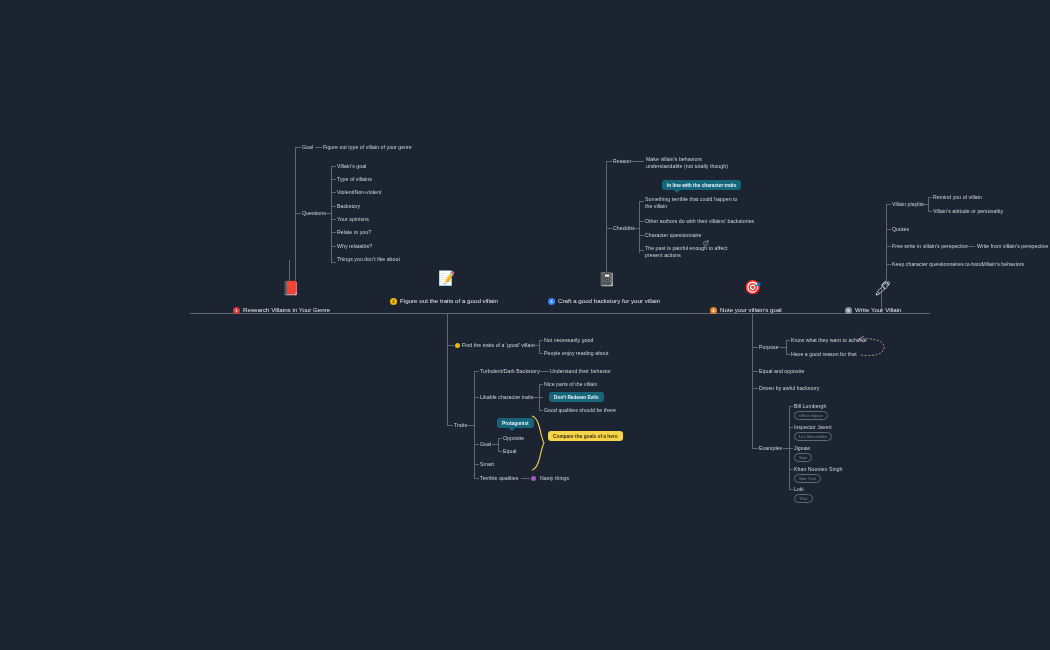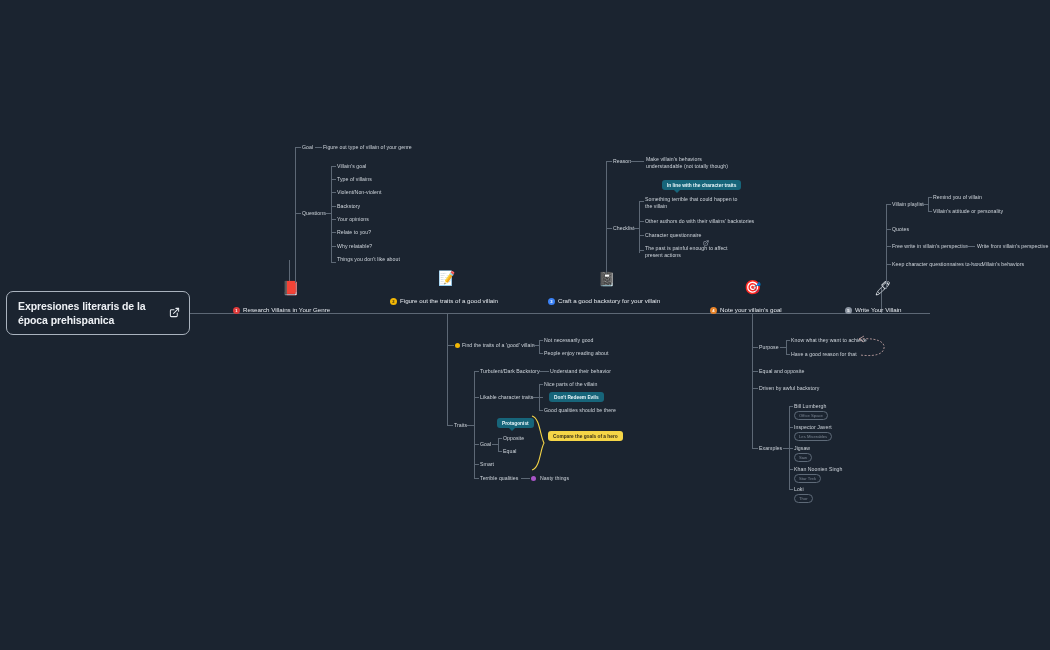--- a/index.html
+++ b/index.html
@@ -43,30 +43,20 @@
   .tag{position:absolute;border:1px solid #5e6a78;border-radius:6px;padding:1px 4px;
     font-size:4.2px;color:#7d8794;background:transparent;white-space:nowrap;}
   .dotico{position:absolute;width:5px;height:5px;border-radius:50%;}
   svg.deco{position:absolute;overflow:visible;}
 </style>
 </head>
 <body>
 
 <div id="canvas">
 
-  <div id="root">
-    <div class="rt">Expresiones literaris de la época prehispanica</div>
-    <span class="ext">
-      <svg width="11" height="11" viewBox="0 0 24 24" fill="none" stroke="#e6eaef" stroke-width="2.2" stroke-linecap="round" stroke-linejoin="round">
-        <path d="M18 13v6a2 2 0 0 1-2 2H5a2 2 0 0 1-2-2V8a2 2 0 0 1 2-2h6"></path>
-        <polyline points="15 3 21 3 21 9"></polyline>
-          <line x1="10" y1="14" x2="21" y2="3"></line>
-      </svg>
-    </span>
-  </div>
 
   <div class="l hl" style="left:190px;top:313px;width:740px;"></div>
 
   <div class="l vl" style="left:289px;top:260px;height:22px;"></div>
   <div class="l vl" style="left:881px;top:288px;height:25px;"></div>
 
   <div class="emoji" style="left:282px;top:281px;">📕</div>
   <div class="main" style="left:233px;top:306px;">
     <span class="badge" style="background:#e03b3b;">1</span>
     <span class="lbl">Research Villains in Your Genre</span>

